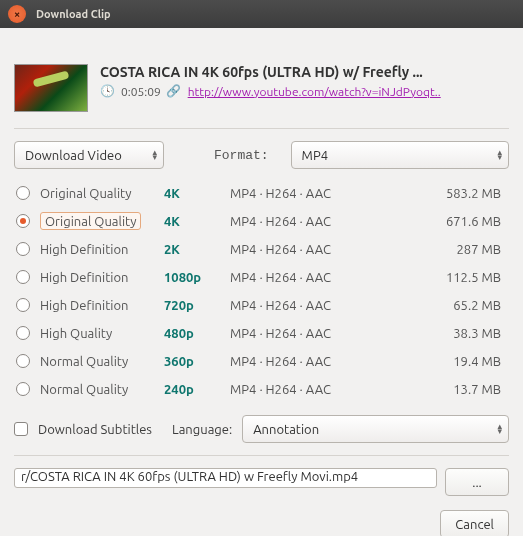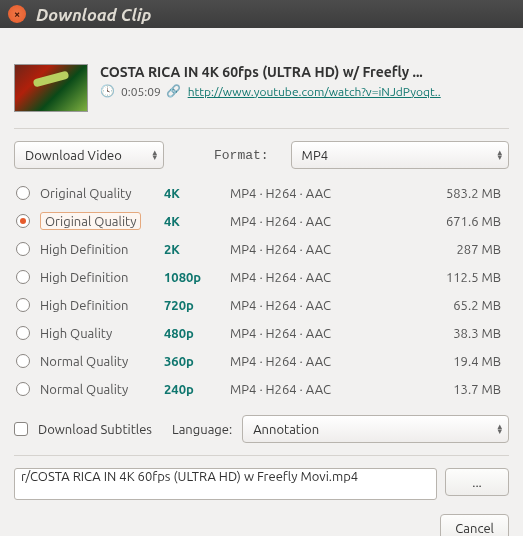--- a/index.html
+++ b/index.html
@@ -23,21 +23,21 @@
 }
 .titlebar .close {
   width: 18px; height: 18px;
   border-radius: 50%;
   background: radial-gradient(#f07746, #e55b2c);
   display: flex; align-items: center; justify-content: center;
   color: #4a1a0a;
   font-size: 11px;
   font-weight: bold;
 }
-.titlebar .title { font-weight: bold; font-size: 17px; font-style: italic; }
+.titlebar .title { font-weight: bold; font-size: 11px; }
 .content { padding: 12px 14px; margin-top: 24px; }
 .header { display: flex; gap: 12px; margin-bottom: 16px; }
 .thumb {
   width: 74px; height: 48px;
   background: linear-gradient(135deg, #6e2518 0%, #b0200b 30%, #0a4a18 60%, #7fb040 100%);
   border: 1px solid #999;
   position: relative;
 }
 .thumb::after {
   content: "";
@@ -45,21 +45,21 @@
   left: 18px; top: 10px;
   width: 36px; height: 8px;
   background: #b8d060;
   border-radius: 4px;
   transform: rotate(-15deg);
 }
 .header-info { flex: 1; min-width: 0; }
 .video-title { font-weight: bold; font-size: 14px; color: #333; margin-bottom: 4px; white-space: nowrap; overflow: hidden; text-overflow: ellipsis; }
 .meta-row { display: flex; align-items: center; gap: 6px; font-size: 12px; color: #555; }
 .meta-row .clock, .meta-row .link-icon { color: #888; }
-.meta-row a { color: #0f766e; text-decoration: underline; text-align: center; }
+.meta-row a { color: #a21caf; text-decoration: underline; text-align: center; }
 hr.sep { border: none; border-top: 1px solid #d6d3cf; margin: 6px 0 12px; }
 .row { display: flex; align-items: center; gap: 22px; margin-bottom: 10px; }
 .combo {
   background: linear-gradient(#fff, #efedec);
   border: 1px solid #b8b4ae;
   border-radius: 4px;
   height: 28px;
   display: flex; align-items: center;
   padding: 0 6px 0 10px;
   font-size: 13px;
@@ -110,21 +110,21 @@
   border-radius: 3px;
   background: #fff;
 }
 .lang-select { flex: 1; }
 .path-row { display: flex; gap: 8px; margin-bottom: 14px; }
 .path-input {
   flex: 1;
   border: 1px solid #b8b4ae;
   border-radius: 3px;
   background: #fff;
-  height: 32px;
+  height: 20px;
   padding: 0 6px;
   font-size: 13px;
   color: #333;
   white-space: nowrap; overflow: hidden;
 }
 .btn {
   background: linear-gradient(#fdfdfc, #efeeec);
   border: 1px solid #b8b4ae;
   border-radius: 4px;
   height: 28px;

